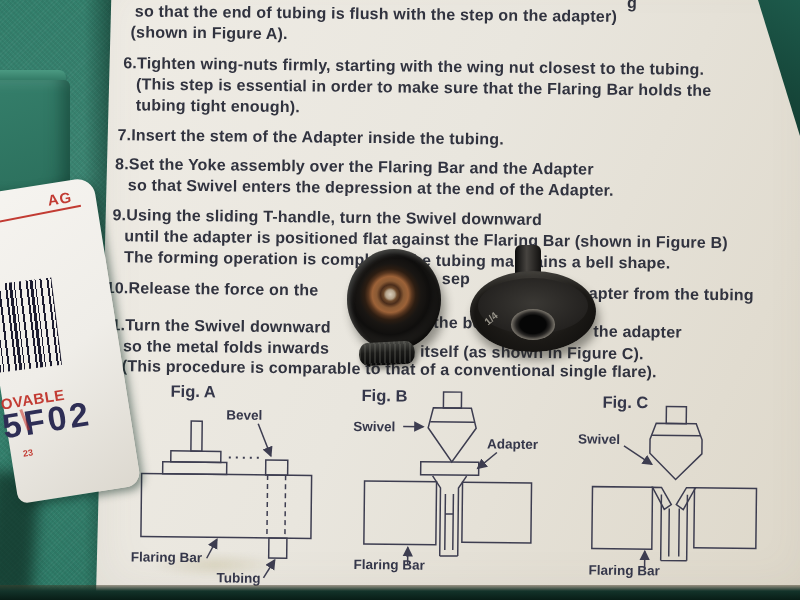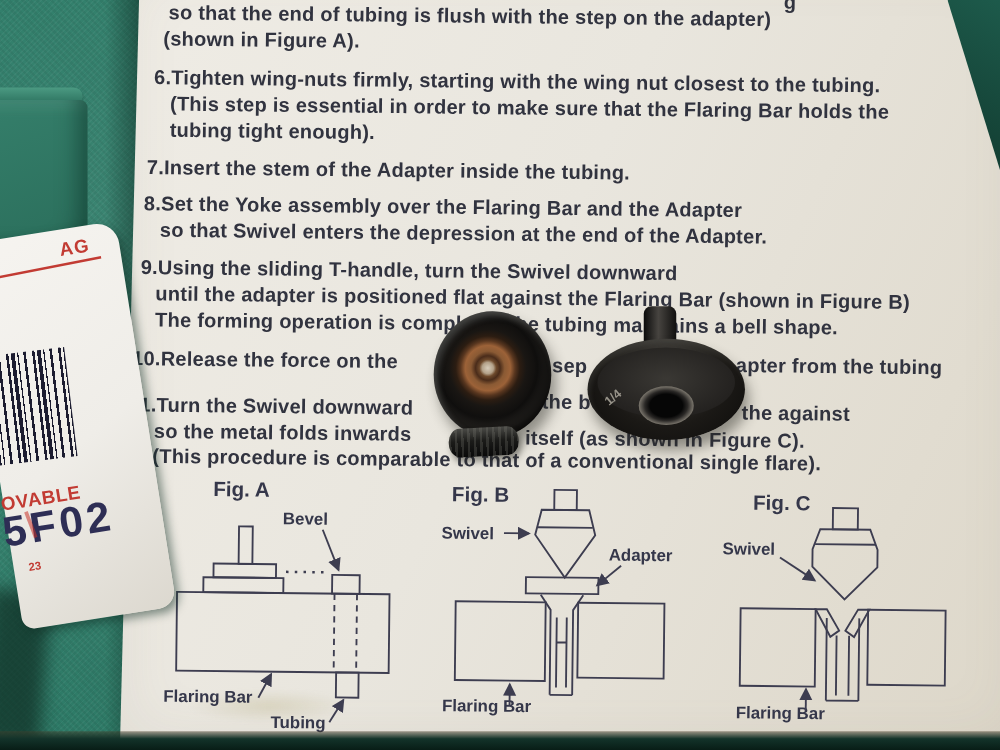--- a/index.html
+++ b/index.html
@@ -113,25 +113,25 @@
     <div class="ln" style="left:124px;top:54px">6.Tighten wing-nuts firmly, starting with the wing nut closest to the tubing.</div>
     <div class="ln" style="left:137px;top:75px">(This step is essential in order to make sure that the Flaring Bar holds the</div>
     <div class="ln" style="left:137px;top:96px">tubing tight enough).</div>
     <div class="ln" style="left:119px;top:126px">7.Insert the stem of the Adapter inside the tubing.</div>
     <div class="ln" style="left:117px;top:155px">8.Set the Yoke assembly over the Flaring Bar and the Adapter</div>
     <div class="ln" style="left:130px;top:176px">so that Swivel enters the depression at the end of the Adapter.</div>
     <div class="ln" style="left:115px;top:206px">9.Using the sliding T-handle, turn the Swivel downward</div>
     <div class="ln" style="left:127px;top:227px">until the adapter is positioned flat against the Flaring Bar (shown in Figure B)</div>
     <div class="ln" style="left:127px;top:248px">The forming operation is complete. The tubing maintains a bell shape.</div>
     <div class="ln" style="left:109px;top:279px">10.Release the force on the</div>
-    <div class="ln" style="left:445px;top:281px">sep</div>
+    <div class="ln" style="left:445px;top:266px">sep</div>
     <div class="ln" style="left:592px;top:279px">apter from the tubing</div>
     <div class="ln" style="left:107px;top:316px">11.Turn the Swivel downward</div>
     <div class="ln" style="left:437px;top:310px">the be</div>
-    <div class="ln" style="left:597px;top:317px">the against</div>
+    <div class="ln" style="left:597px;top:317px">the adapter</div>
     <div class="ln" style="left:127px;top:337px">so the metal folds inwards</div>
     <div class="ln" style="left:424px;top:339px">itself (as shown in Figure C).</div>
     <div class="ln" style="left:126px;top:357px">(This procedure is comparable to that of a conventional single flare).</div>
 
     <svg style="position:absolute;left:123px;top:374px" width="235" height="220" viewBox="0 0 235 220">
       <defs>
           <marker id="ahA" markerWidth="8" markerHeight="8" refX="6" refY="3.5" orient="auto">
         <path d="M0,0 L7,3.5 L0,7 z" fill="#3d3d50"></path>
           </marker>
         </defs>

